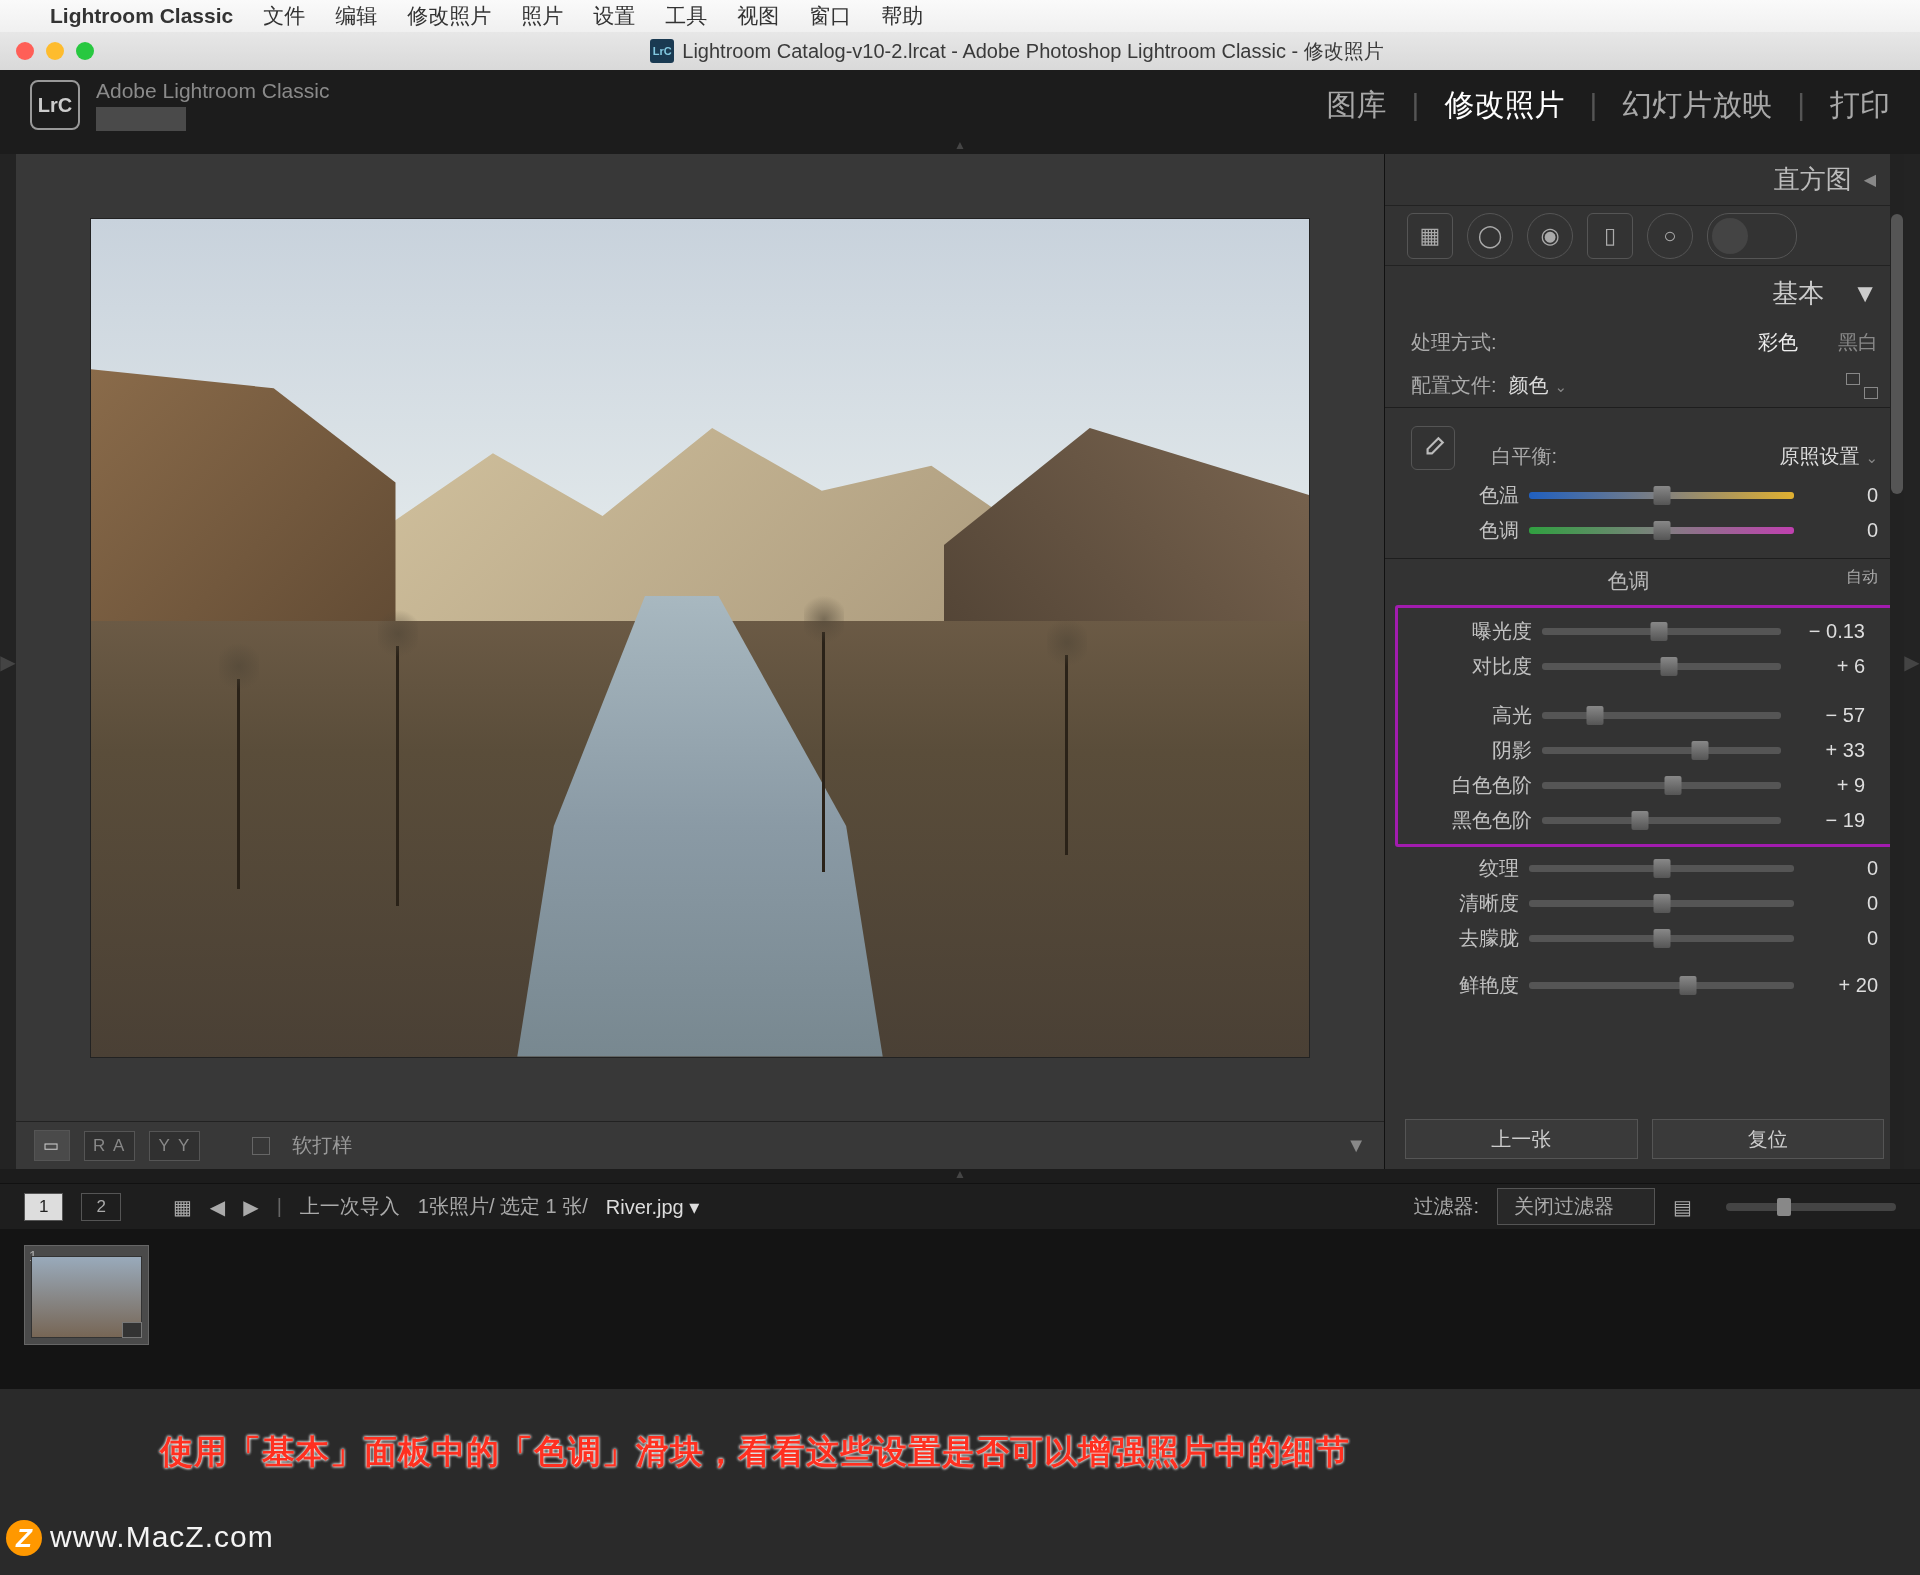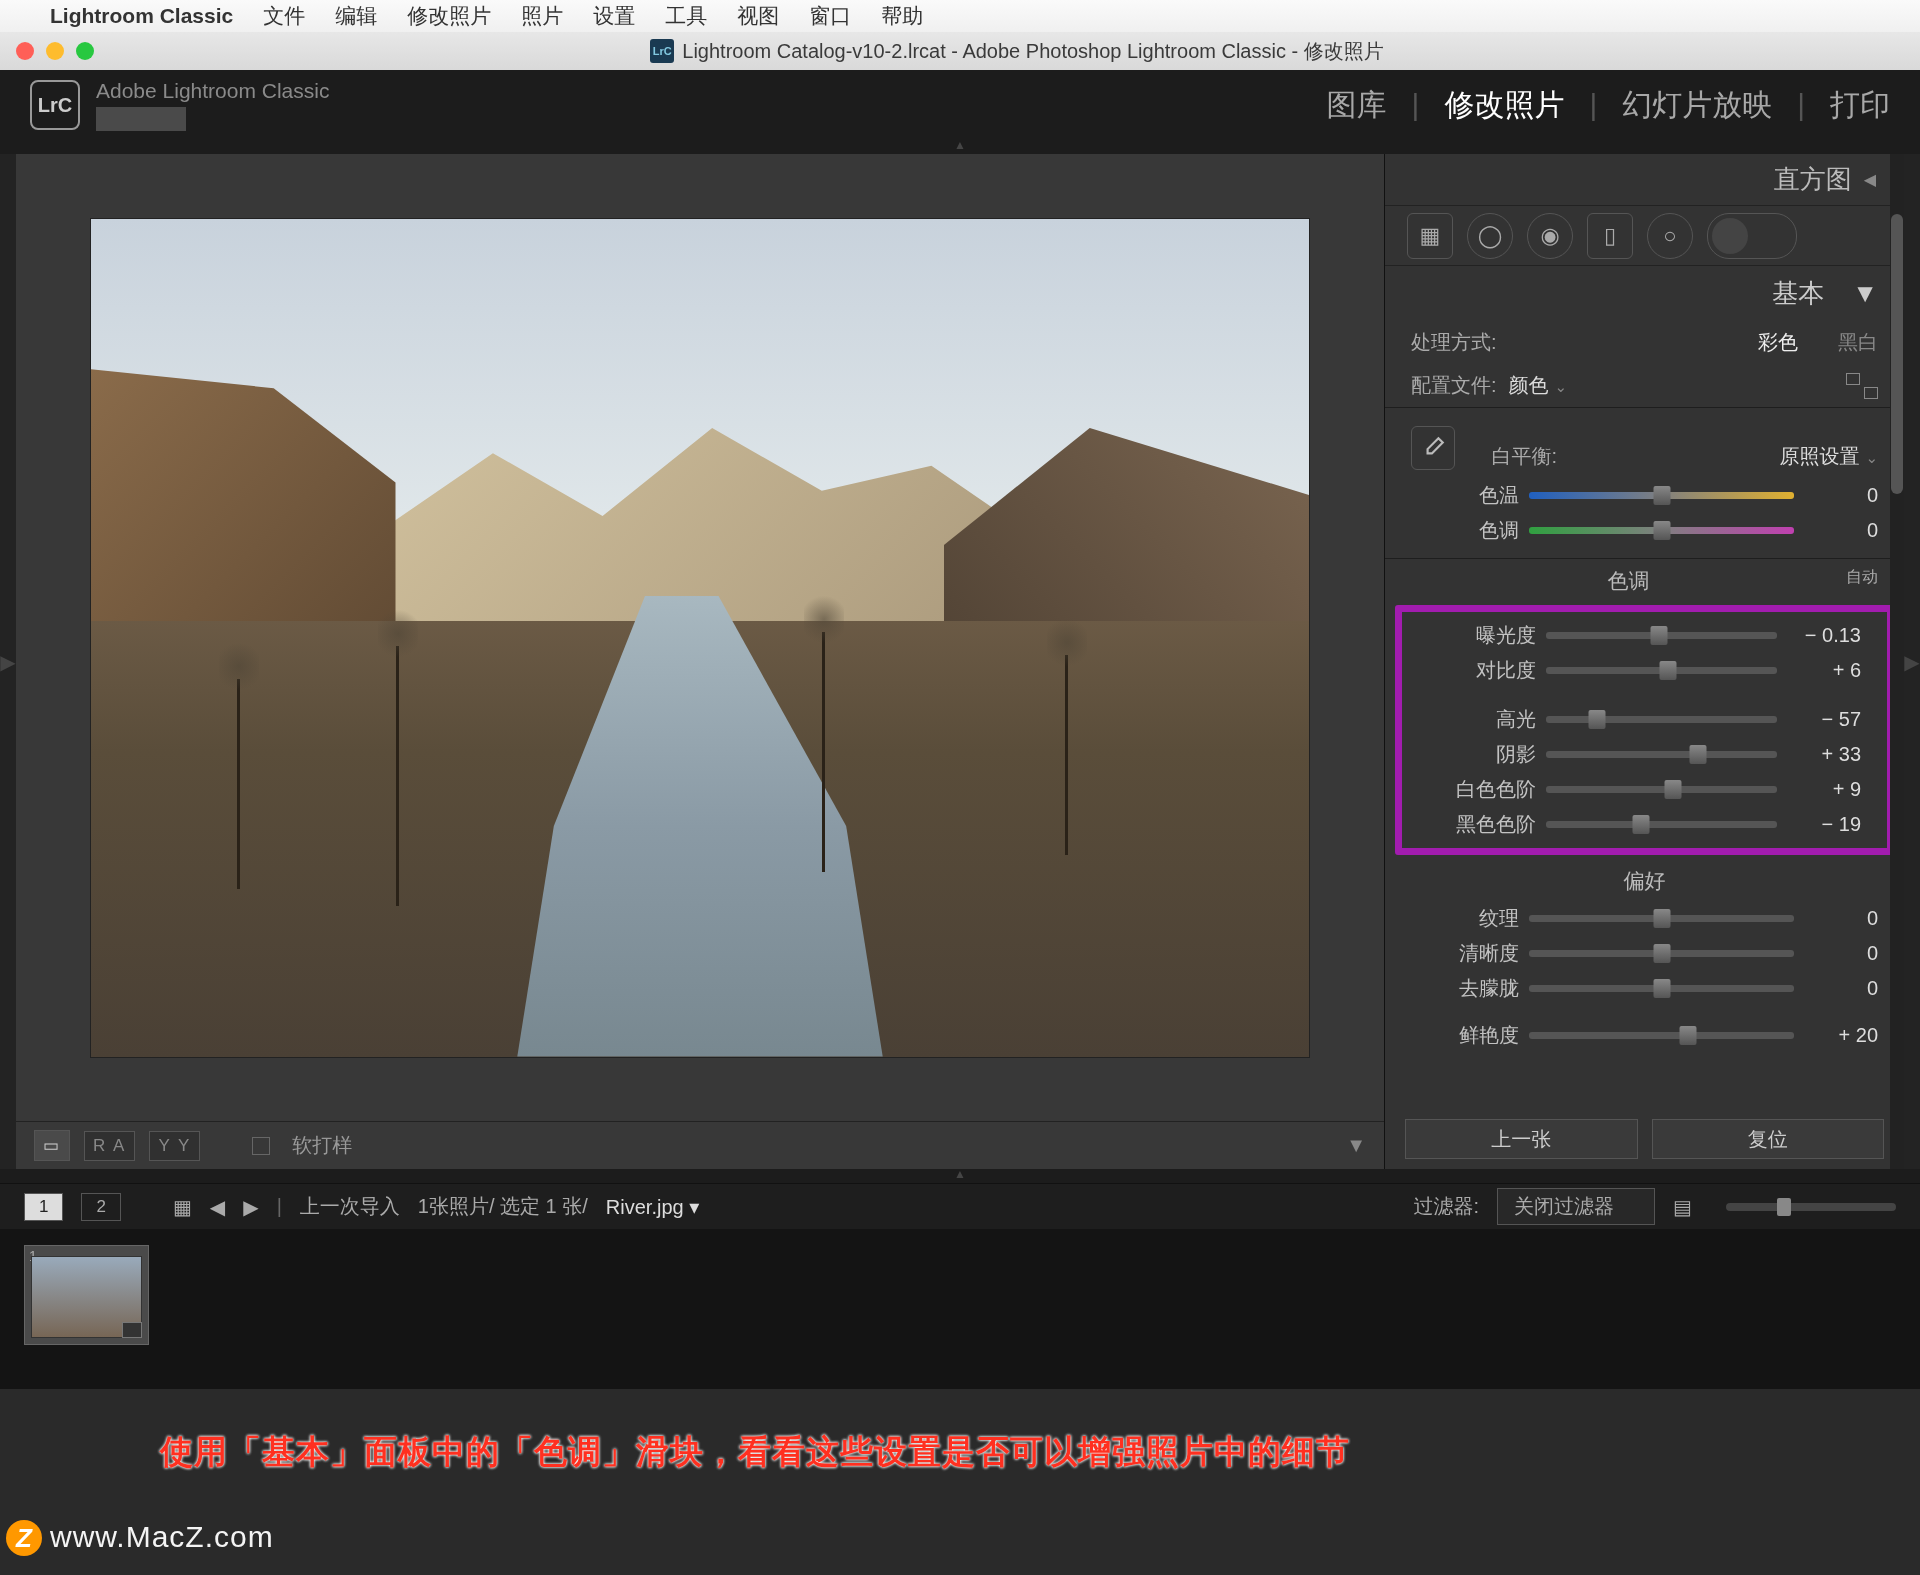--- a/index.html
+++ b/index.html
@@ -79,21 +79,21 @@
 .slider-row .sl-lab{flex:0 0 108px;text-align:right;color:#c2c2c2}
 .slider-row .sl-track{flex:1;height:7px;background:#555;border-radius:3px;position:relative}
 .slider-row .sl-thumb{position:absolute;top:-6px;width:17px;height:19px;background:linear-gradient(#888,#555);border-radius:2px;transform:translateX(-50%)}
 .slider-row .sl-val{flex:0 0 74px;text-align:right;color:#ddd}
 .track-temp{background:linear-gradient(to right,#2060c0,#808080,#e0b030)!important}
 .track-tint{background:linear-gradient(to right,#30a040,#808080,#c040b0)!important}
 
 .sub-head{display:flex;justify-content:space-between;padding:8px 26px 6px;font-size:21px;color:#bbb}
 .sub-head .auto{font-size:16px;color:#aaa}
 
-.highlight-box{border:7px solid #a21caf;margin:4px 10px;padding:6px 0;border-radius:3px}
+.highlight-box{border:3px solid #a21caf;margin:4px 10px;padding:6px 0;border-radius:3px}
 
 .nav-buttons{display:flex;gap:14px;padding:10px 20px}
 .nav-buttons button{flex:1;height:40px;background:#3a3a3a;border:1px solid #555;color:#ccc;font-size:20px;cursor:pointer}
 
 
 .filter-row{height:46px;background:#1e1e1e;display:flex;align-items:center;padding:0 24px;gap:18px;font-size:20px;color:#aaa;border-top:1px solid #111}
 .filter-row .fill{flex:1}
 .page-tab{padding:3px 14px;border:1px solid #555;font-size:17px;background:#1e1e1e}
 .page-tab.on{background:#ddd;color:#222}
 .thumb-size{width:170px;height:8px;background:#444;border-radius:4px;position:relative;margin-left:16px}
@@ -305,23 +305,20 @@
           <div class="slider-row">
             <span class="sl-lab">黑色色阶</span>
             <span class="sl-track">
               <span class="sl-thumb" style="left: 41%;"></span>
             </span>
             <span class="sl-val">− 19</span>
           </div>
         </div>
     </div>
 
-    <div class="sub-head" style="justify-content:center">
-      <span>偏好</span>
-    </div>
     <div id="presence-sliders">
         <div class="slider-row">
           <span class="sl-lab">纹理</span>
           <span class="sl-track">
             <span class="sl-thumb" style="left: 50%;"></span>
           </span>
           <span class="sl-val">0</span>
         </div>
         <div class="slider-row">
           <span class="sl-lab">清晰度</span>

